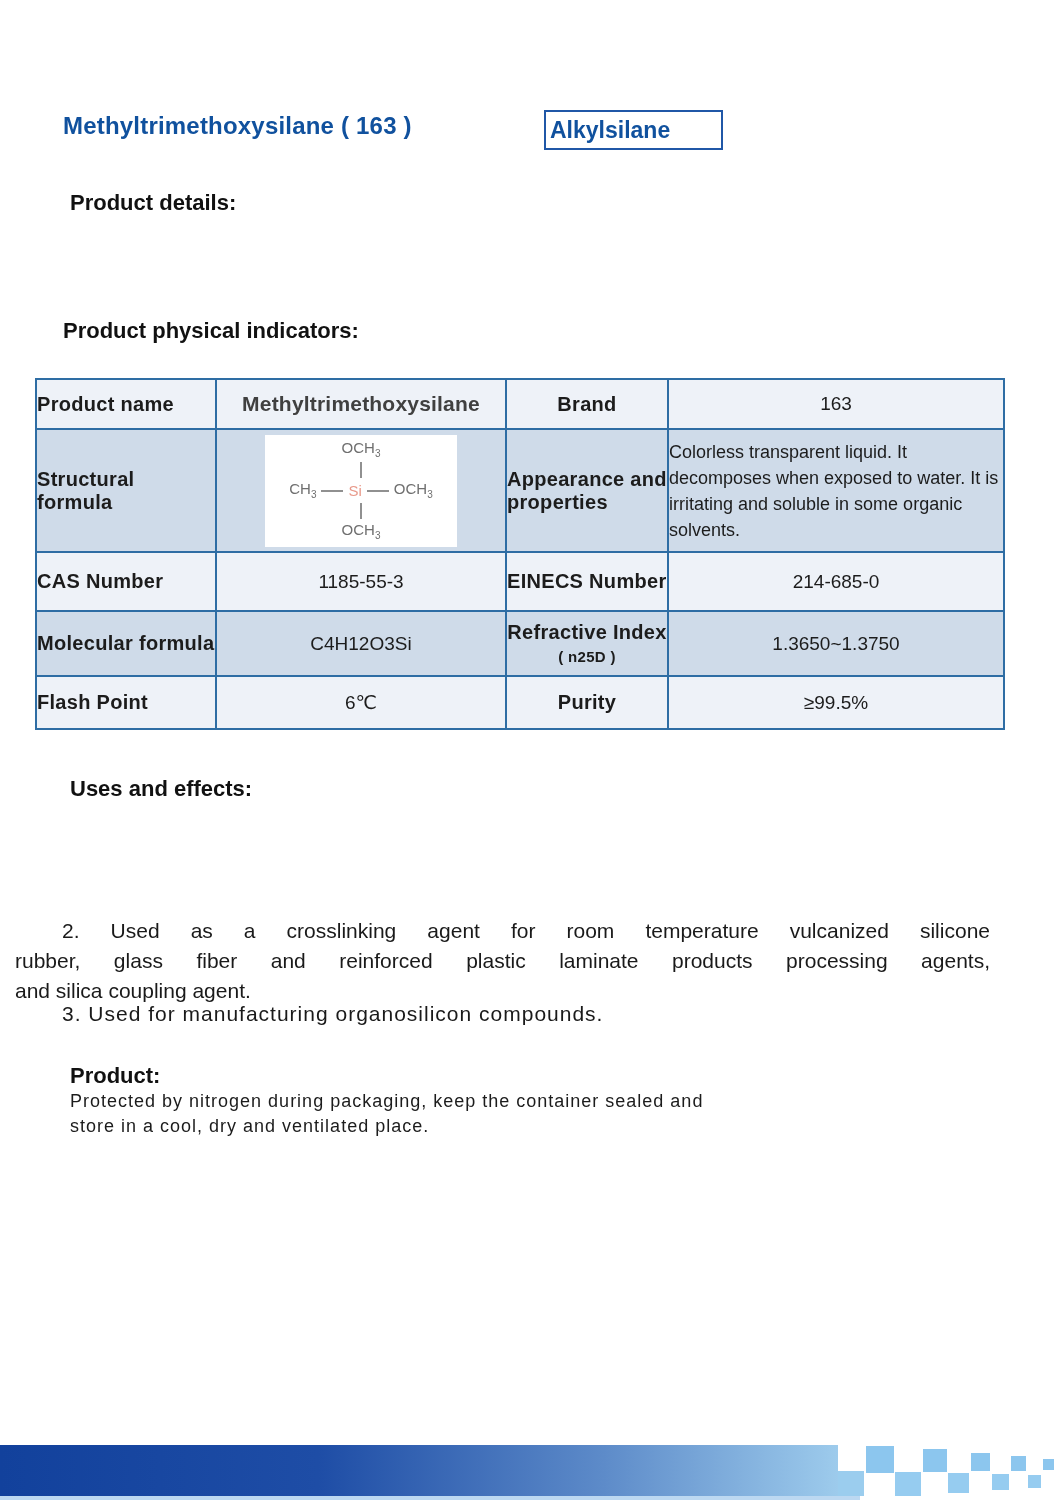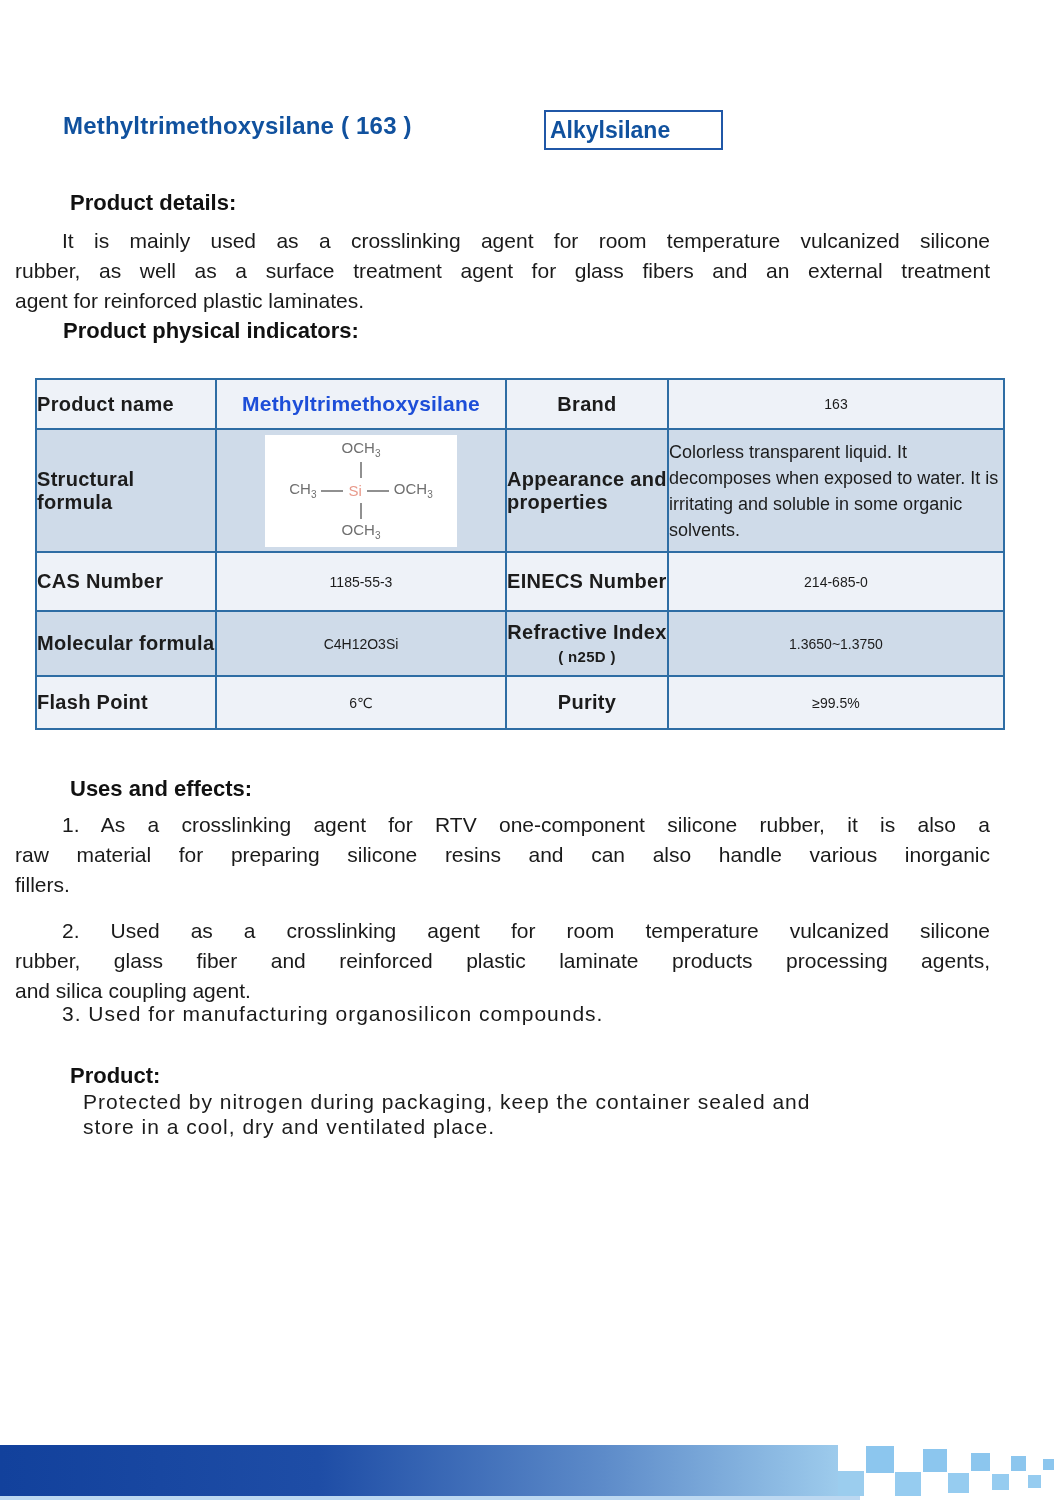--- a/index.html
+++ b/index.html
@@ -24,35 +24,35 @@
   .h-uses{left:70px;top:776px;}
   .h-storage{left:70px;top:1063px;}
   .body-par{position:absolute;left:15px;width:975px;font-size:21px;line-height:30px;color:#1a1a1a;}
   .p-details{top:226px;}
   .p-uses1{top:810px;}
   .p-uses2{top:916px;}
   .p-uses3{top:999px;letter-spacing:1px;}
   .jline{text-align:justify;text-align-last:justify;}
   .lline{text-align:left;}
   .indent{text-indent:47px;}
-  .p-storage{position:absolute;left:83px;top:1089px;width:830px;font-size:21px;line-height:25px;letter-spacing:1px;}
+  .p-storage{position:absolute;left:70px;top:1089px;width:830px;font-size:18px;line-height:25px;letter-spacing:1px;}
   
   table.spec{
     position:absolute;left:35px;top:378px;border-collapse:collapse;table-layout:fixed;
     border:2px solid #2e6da4;
     padding-left:32px;
   }
   table.spec td{border:2px solid #2e6da4;padding:0;vertical-align:middle;overflow:hidden;}
   .row-light td{background:#eef2f8;}
   .row-blue td{background:#cfdbe9;}
   .lbl{font-weight:bold;font-size:20px;padding-left:20px;letter-spacing:.3px;}
   .lbl-c{font-weight:bold;font-size:20px;text-align:center;letter-spacing:.3px;}
   .lbl-pad{font-weight:bold;font-size:20px;padding-left:13px;letter-spacing:.3px;}
-  .val{text-align:center;font-size:14px;}
-  .prodname{color:#1d4ed8;font-weight:bold;font-size:21px;text-align:center;letter-spacing:.2px;}
+  .val{text-align:center;font-size:19px;}
+  .prodname{color:#404040;font-weight:bold;font-size:21px;text-align:center;letter-spacing:.2px;}
   .desc{font-size:18px;line-height:26px;padding:6px 8px 6px 20px;text-align:left;}
   .small-sub{font-size:15px;font-weight:bold;}
   
   .struct{
     width:192px;height:112px;background:#ffffff;margin:0 auto;
     display:flex;flex-direction:column;align-items:center;justify-content:center;
     color:#6f6f6f;font-size:15px;line-height:1;
   }
   .struct sub{font-size:10px;}
   .s-vline{width:2px;height:16px;background:#909090;margin:3px 0;}
@@ -80,25 +80,20 @@
 </style>
 </head>
 <body>
 
 <div class="page">
 
   <div class="doc-title">Methyltrimethoxysilane ( 163 )</div>
   <div class="category-badge">Alkylsilane</div>
 
   <div class="sec-heading h-details">Product details:</div>
-  <div class="body-par p-details">
-    <div class="jline indent">It is mainly used as a crosslinking agent for room temperature vulcanized silicone</div>
-    <div class="jline">rubber, as well as a surface treatment agent for glass fibers and an external treatment</div>
-    <div class="lline">agent for reinforced plastic laminates.</div>
-  </div>
 
   <div class="sec-heading h-indicators">Product physical indicators:</div>
 
   <table class="spec">
     <colgroup>
       <col style="width:180px">
         <col style="width:290px">
         <col style="width:162px">
         <col style="width:336px">
     </colgroup>
@@ -146,25 +141,20 @@
     <tr class="row-light" style="height:53px">
       <td class="lbl">Flash Point</td>
       <td class="val">6℃</td>
       <td class="lbl-c">Purity</td>
       <td class="val">≥99.5%</td>
     </tr>
   </tbody>
     </table>
 
   <div class="sec-heading h-uses">Uses and effects:</div>
-  <div class="body-par p-uses1">
-    <div class="jline indent">1. As a crosslinking agent for RTV one-component silicone rubber, it is also a</div>
-    <div class="jline">raw material for preparing silicone resins and can also handle various inorganic</div>
-    <div class="lline">fillers.</div>
-  </div>
   <div class="body-par p-uses2">
     <div class="jline indent">2. Used as a crosslinking agent for room temperature vulcanized silicone</div>
     <div class="jline">rubber, glass fiber and reinforced plastic laminate products processing agents,</div>
     <div class="lline">and  silica coupling agent.</div>
   </div>
   <div class="body-par p-uses3 indent lline">3. Used for manufacturing organosilicon compounds.</div>
 
   <div class="sec-heading h-storage">Product:</div>
   <div class="p-storage">
     <div class="lline">Protected by nitrogen during packaging, keep the container sealed and</div>

